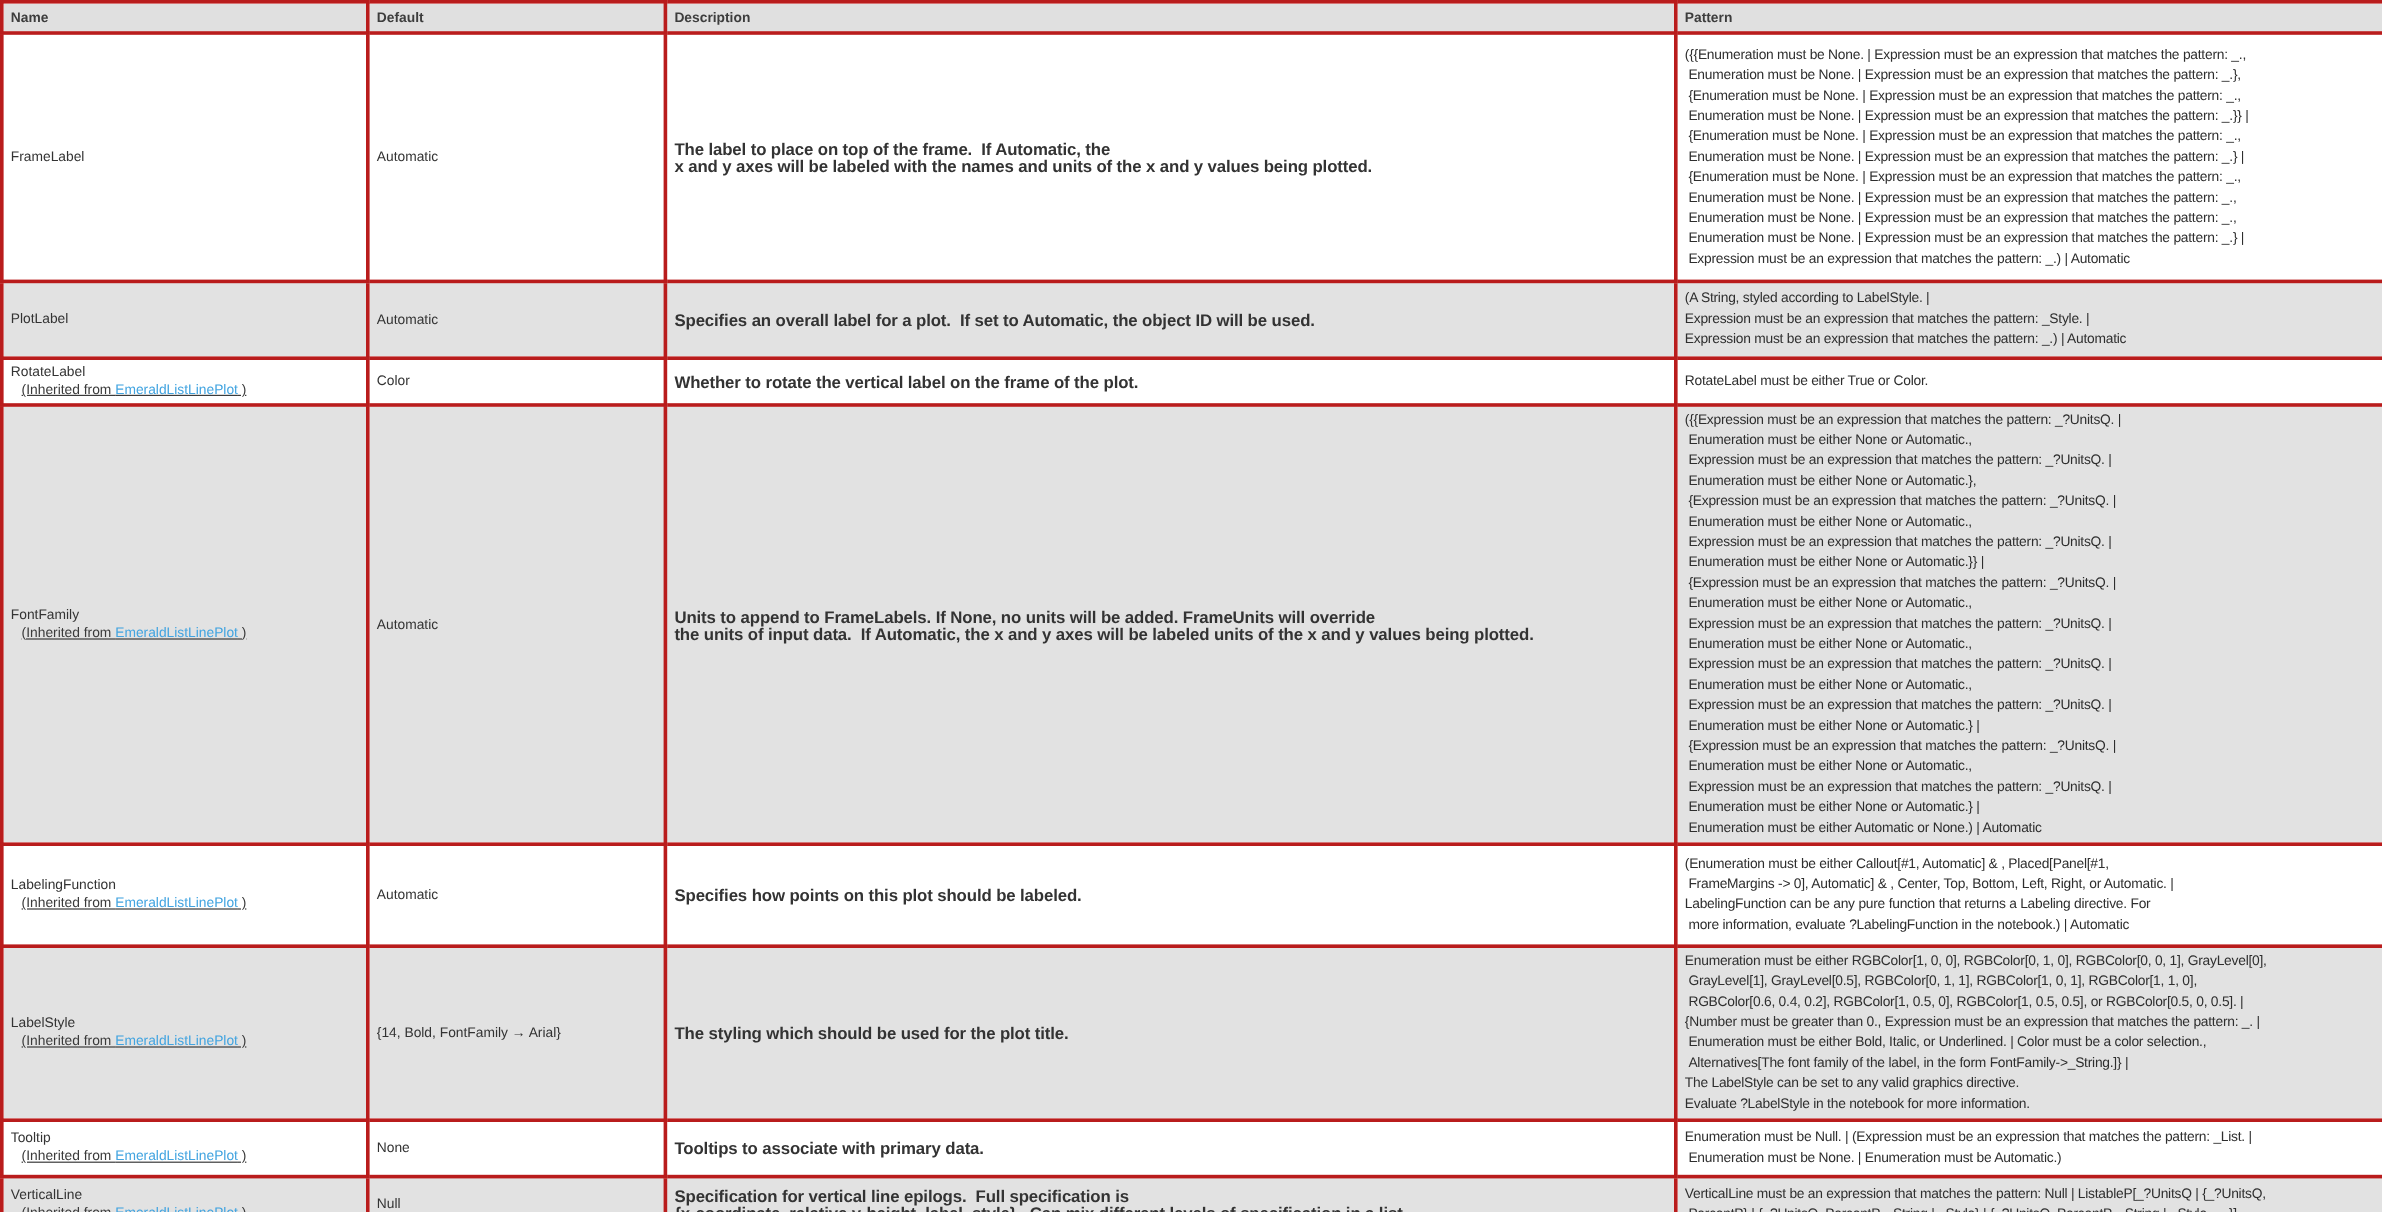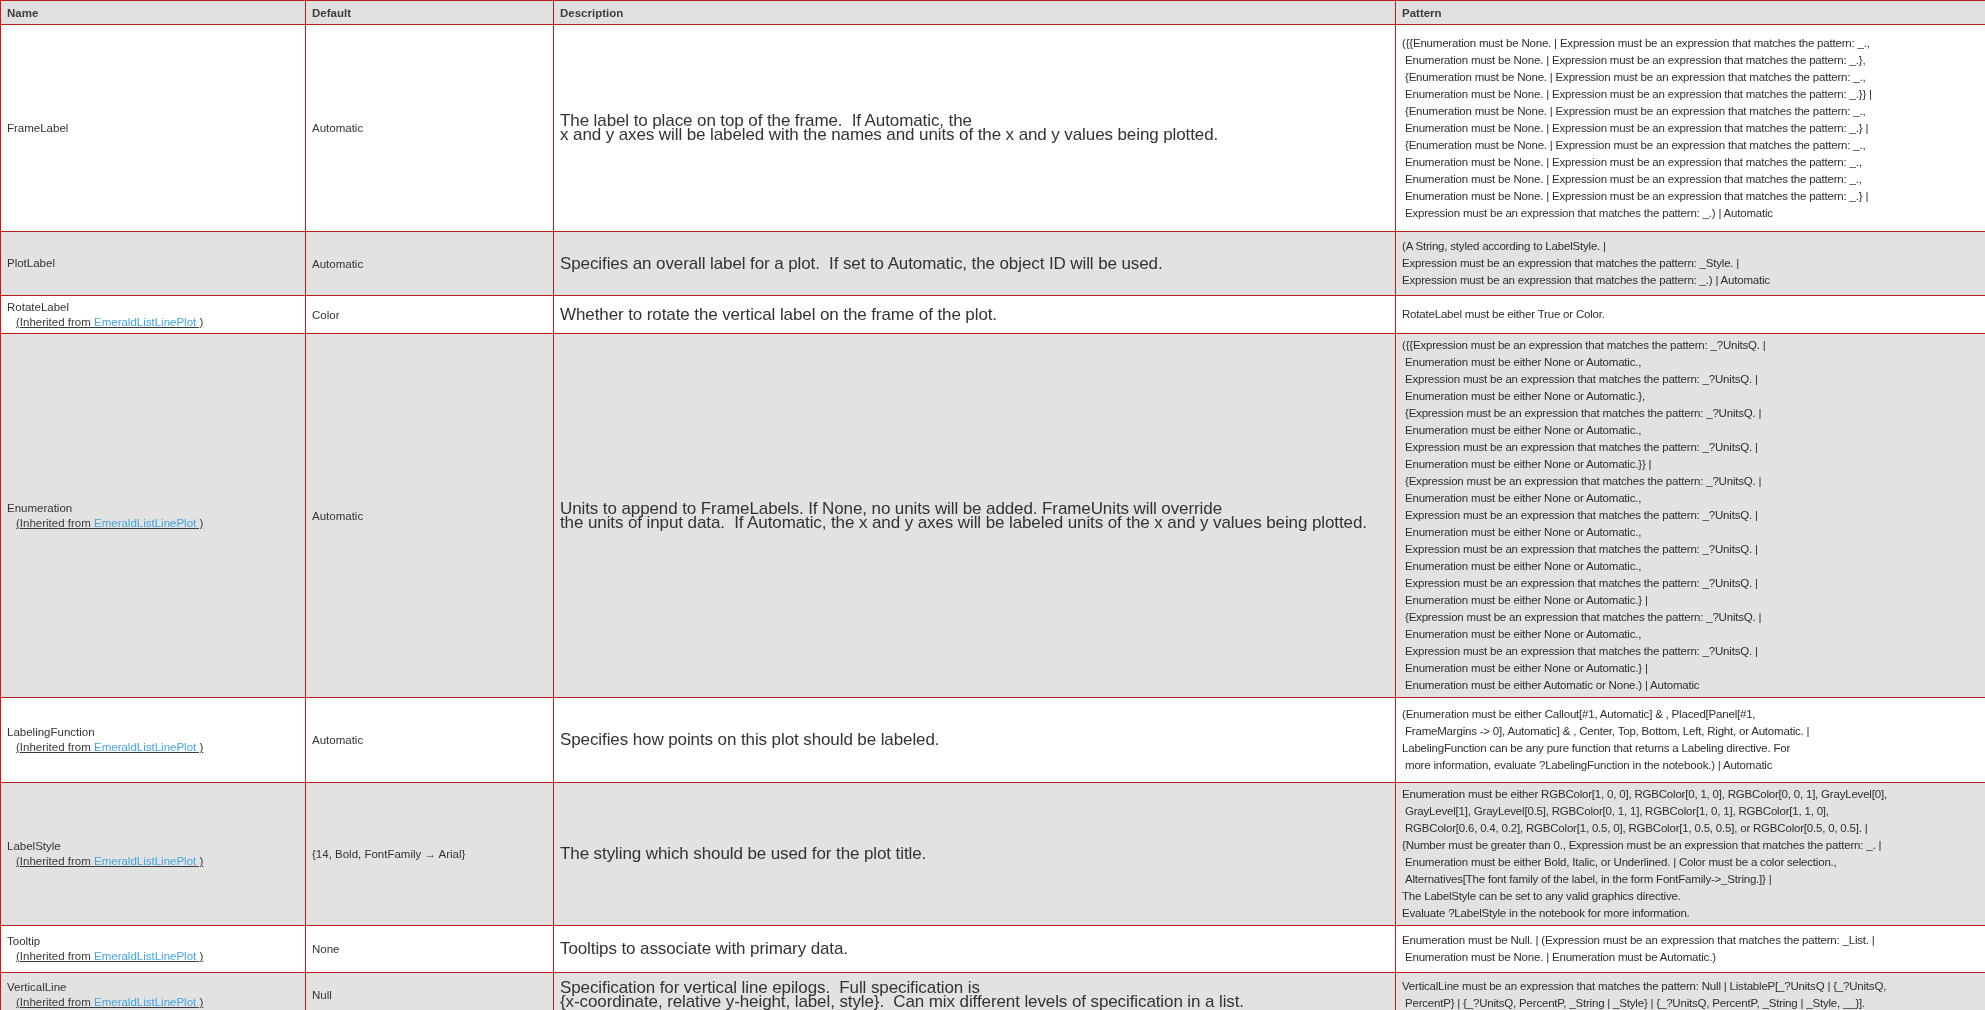--- a/index.html
+++ b/index.html
@@ -3,32 +3,32 @@
 <meta charset="utf-8">
 <style>
   html,body{margin:0;padding:0;background:#ffffff;}
   body{width:1985px;font-family:"Liberation Sans","DejaVu Sans",sans-serif;color:#383838;}
   .opts-table{border-collapse:collapse;table-layout:fixed;width:1985px;
     border-top:1px solid #9c9c9c;border-bottom:3px solid #4a4a4a;}
   .opts-table col.c-name{width:305px;}
   .opts-table col.c-default{width:248px;}
   .opts-table col.c-desc{width:842px;}
   .opts-table col.c-pattern{width:590px;}
-  .opts-table th,.opts-table td{border:1px solid #b91c1c;vertical-align:middle;
+  .opts-table th,.opts-table td{border:3px solid #b91c1c;vertical-align:middle;
     padding:3px 6px;overflow:hidden;}
   thead th{background:#e0e0e0;color:#3d3d3d;font-size:11.5px;font-weight:bold;
     text-align:left;height:17px;border-bottom:1px solid #9c9c9c;}
   tbody tr:nth-child(even){background:#e2e2e2;}
   tbody tr:nth-child(odd){background:#ffffff;}
   .opt-name{font-size:11.5px;line-height:15px;color:#333333;}
   .inherited{font-size:11.5px;line-height:15px;color:#3a3a3a;padding-left:9px;text-decoration:underline;}
   .inherited .link{color:#42a4e0;text-decoration:none;}
   .default-cell{font-size:11.5px;color:#333333;margin-top:44px;}
   .pre{white-space:pre-wrap;}
-  .desc-cell .pre{font-size:17px;line-height:14px;letter-spacing:-0.1px;color:#333333;}
+  .desc-cell .pre{font-size:14px;line-height:14px;letter-spacing:-0.1px;color:#333333;font-weight:bold;}
   .pattern-cell .pre{font-size:11.5px;line-height:17px;letter-spacing:-0.2px;color:#2e2e2e;}
 </style>
 </head>
 <body>
 
 <table class="opts-table">
   <colgroup>
     <col class="c-name">
       <col class="c-default">
       <col class="c-desc">
@@ -88,21 +88,21 @@
         <td class="default-cell">Color</td>
         <td class="desc-cell">
           <div class="pre">Whether to rotate the vertical label on the frame of the plot.</div>
         </td>
         <td class="pattern-cell">
           <div class="pre">RotateLabel must be either True or Color.</div>
         </td>
       </tr>
       <tr style="height: 356px;">
         <td class="name-cell">
-          <div class="opt-name">Enumeration</div>
+          <div class="opt-name">FontFamily</div>
           <div class="inherited"><span>(Inherited from </span><a href="#" class="link">EmeraldListLinePlot</a><span> )</span></div>
         </td>
         <td class="default-cell">Automatic</td>
         <td class="desc-cell">
           <div class="pre">Units to append to FrameLabels. If None, no units will be added. FrameUnits will override
 the units of input data.  If Automatic, the x and y axes will be labeled units of the x and y values being plotted.</div>
         </td>
         <td class="pattern-cell">
           <div class="pre">({{Expression must be an expression that matches the pattern: _?UnitsQ. |
  Enumeration must be either None or Automatic.,

